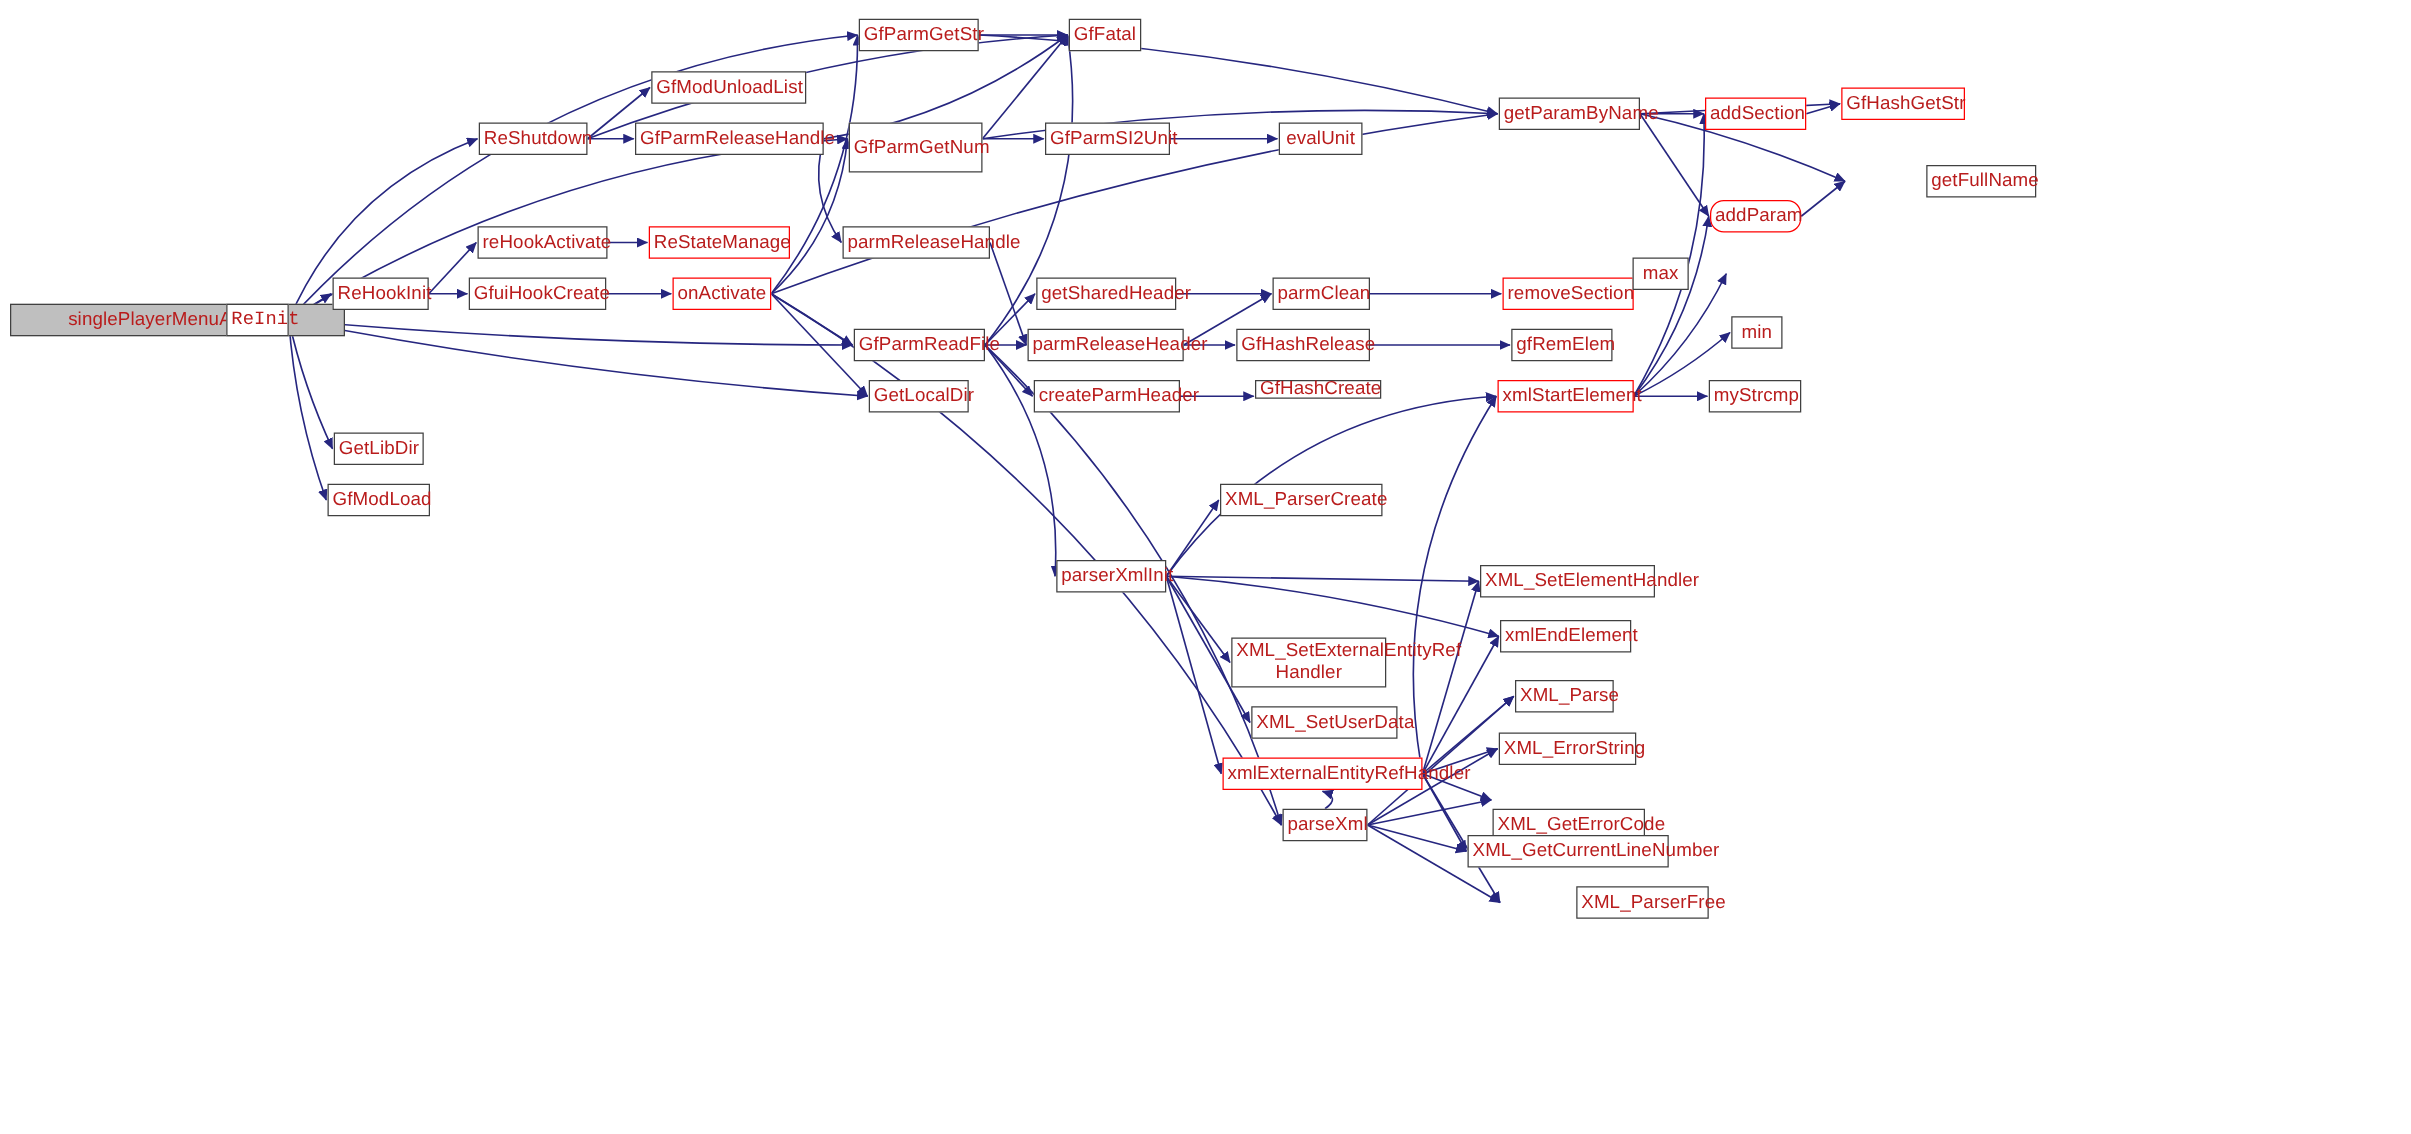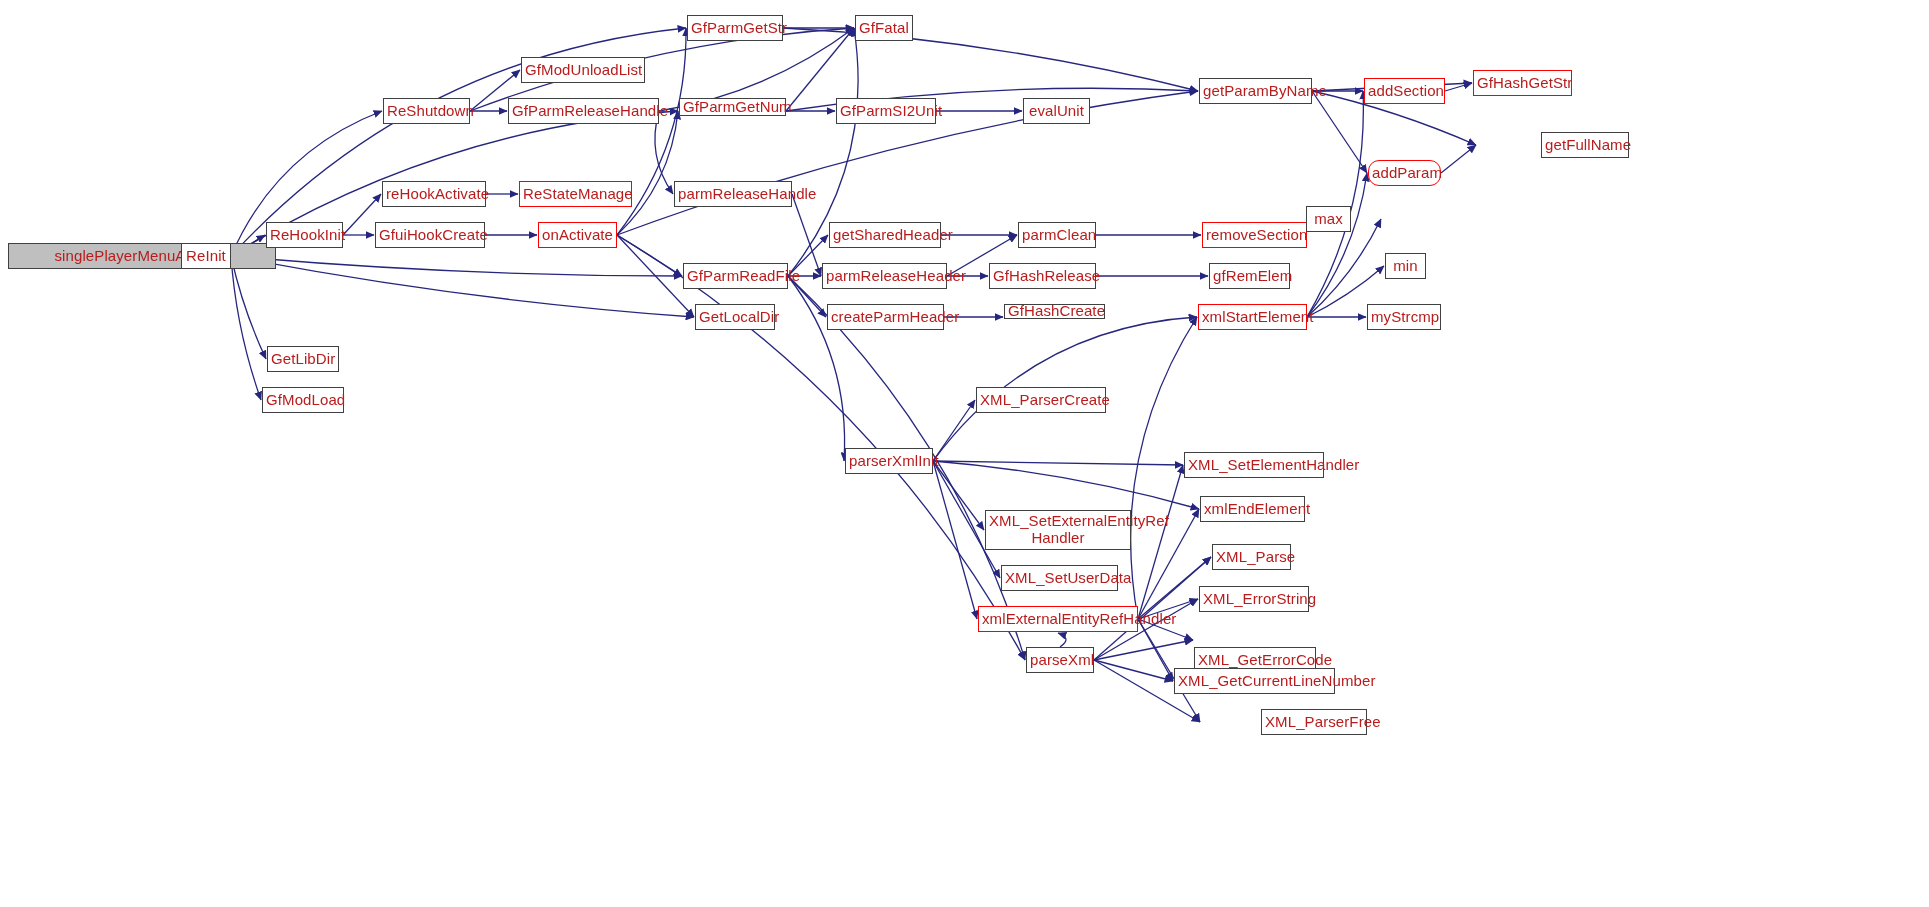--- a/index.html
+++ b/index.html
@@ -142,34 +142,34 @@
         <path d="M1094,660 L1211,557" fill="none" stroke="#26267f" stroke-width="1.3" marker-end="url(#arrow)"></path>
         <path d="M1094,660 L1198,599" fill="none" stroke="#26267f" stroke-width="1.3" marker-end="url(#arrow)"></path>
         <path d="M1094,660 L1193,640" fill="none" stroke="#26267f" stroke-width="1.3" marker-end="url(#arrow)"></path>
         <path d="M1094,660 L1173,681" fill="none" stroke="#26267f" stroke-width="1.3" marker-end="url(#arrow)"></path>
         <path d="M1094,660 L1200,722" fill="none" stroke="#26267f" stroke-width="1.3" marker-end="url(#arrow)"></path>
         <path d="M1060,647 Q1072.9,638.0 1058,633" fill="none" stroke="#26267f" stroke-width="1.3" marker-end="url(#arrow)"></path>
       </g>
   </svg>
   <div id="node-layer">
       <div class="node root" style="left: 8px; top: 243px; width: 268px; height: 26px;"><span class="node-label">singlePlayerMenuActivate</span></div>
-      <div class="node" style="left: 181px; top: 243px; width: 50px; height: 26px;"><span class="node-label">ReInit</span></div>
+      <div class="node" style="left: 181px; top: 243px; width: 50px; height: 26px; font-family: Liberation Mono, monospace;"><span class="node-label">ReInit</span></div>
       <div class="node" style="left: 383px; top: 98px; width: 87px; height: 26px;"><span class="node-label">ReShutdown</span></div>
       <div class="node" style="left: 266px; top: 222px; width: 77px; height: 26px;"><span class="node-label">ReHookInit</span></div>
       <div class="node" style="left: 267px; top: 346px; width: 72px; height: 26px;"><span class="node-label">GetLibDir</span></div>
       <div class="node" style="left: 262px; top: 387px; width: 82px; height: 26px;"><span class="node-label">GfModLoad</span></div>
       <div class="node" style="left: 382px; top: 181px; width: 104px; height: 26px;"><span class="node-label">reHookActivate</span></div>
       <div class="node" style="left: 375px; top: 222px; width: 110px; height: 26px;"><span class="node-label">GfuiHookCreate</span></div>
       <div class="node" style="left: 521px; top: 57px; width: 124px; height: 26px;"><span class="node-label">GfModUnloadList</span></div>
       <div class="node" style="left: 508px; top: 98px; width: 151px; height: 26px;"><span class="node-label">GfParmReleaseHandle</span></div>
       <div class="node red" style="left: 519px; top: 181px; width: 113px; height: 26px;"><span class="node-label">ReStateManage</span></div>
       <div class="node red" style="left: 538px; top: 222px; width: 79px; height: 26px;"><span class="node-label">onActivate</span></div>
       <div class="node" style="left: 687px; top: 15px; width: 96px; height: 26px;"><span class="node-label">GfParmGetStr</span></div>
       <div class="node" style="left: 855px; top: 15px; width: 58px; height: 26px;"><span class="node-label">GfFatal</span></div>
-      <div class="node" style="left: 679px; top: 98px; width: 107px; height: 18px; align-items: center;"><span class="node-label">GfParmGetNum</span></div>
+      <div class="node" style="left: 679px; top: 98px; width: 107px; height: 40px; align-items: center;"><span class="node-label">GfParmGetNum</span></div>
       <div class="node" style="left: 836px; top: 98px; width: 100px; height: 26px;"><span class="node-label">GfParmSI2Unit</span></div>
       <div class="node" style="left: 1023px; top: 98px; width: 67px; height: 26px;"><span class="node-label">evalUnit</span></div>
       <div class="node" style="left: 674px; top: 181px; width: 118px; height: 26px;"><span class="node-label">parmReleaseHandle</span></div>
       <div class="node" style="left: 683px; top: 263px; width: 105px; height: 26px;"><span class="node-label">GfParmReadFile</span></div>
       <div class="node" style="left: 695px; top: 304px; width: 80px; height: 26px;"><span class="node-label">GetLocalDir</span></div>
       <div class="node" style="left: 829px; top: 222px; width: 112px; height: 26px;"><span class="node-label">getSharedHeader</span></div>
       <div class="node" style="left: 822px; top: 263px; width: 125px; height: 26px;"><span class="node-label">parmReleaseHeader</span></div>
       <div class="node" style="left: 827px; top: 304px; width: 117px; height: 26px;"><span class="node-label">createParmHeader</span></div>
       <div class="node" style="left: 1018px; top: 222px; width: 78px; height: 26px;"><span class="node-label">parmClean</span></div>
       <div class="node" style="left: 989px; top: 263px; width: 107px; height: 26px;"><span class="node-label">GfHashRelease</span></div>
@@ -180,21 +180,21 @@
       <div class="node red" style="left: 1198px; top: 304px; width: 109px; height: 26px;"><span class="node-label">xmlStartElement</span></div>
       <div class="node red" style="left: 1364px; top: 78px; width: 81px; height: 26px;"><span class="node-label">addSection</span></div>
       <div class="node red" style="left: 1368px; top: 160px; width: 73px; height: 26px; border-radius: 11px;"><span class="node-label">addParam</span></div>
       <div class="node" style="left: 1306px; top: 206px; width: 45px; height: 26px;"><span class="node-label">max</span></div>
       <div class="node" style="left: 1385px; top: 253px; width: 41px; height: 26px;"><span class="node-label">min</span></div>
       <div class="node" style="left: 1367px; top: 304px; width: 74px; height: 26px;"><span class="node-label">myStrcmp</span></div>
       <div class="node red" style="left: 1473px; top: 70px; width: 99px; height: 26px;"><span class="node-label">GfHashGetStr</span></div>
       <div class="node" style="left: 1541px; top: 132px; width: 88px; height: 26px;"><span class="node-label">getFullName</span></div>
       <div class="node" style="left: 845px; top: 448px; width: 88px; height: 26px;"><span class="node-label">parserXmlInit</span></div>
       <div class="node" style="left: 976px; top: 387px; width: 130px; height: 26px;"><span class="node-label">XML_ParserCreate</span></div>
-      <div class="node" style="left: 985px; top: 510px; width: 146px; height: 40px;"><span class="node-label">XML_SetExternalEntityRef
+      <div class="node" style="left: 985px; top: 510px; width: 124px; height: 40px;"><span class="node-label">XML_SetExternalEntityRef
 Handler</span></div>
       <div class="node" style="left: 1001px; top: 565px; width: 117px; height: 26px;"><span class="node-label">XML_SetUserData</span></div>
       <div class="node red" style="left: 978px; top: 606px; width: 160px; height: 26px;"><span class="node-label">xmlExternalEntityRefHandler</span></div>
       <div class="node" style="left: 1026px; top: 647px; width: 68px; height: 26px;"><span class="node-label">parseXml</span></div>
       <div class="node" style="left: 1184px; top: 452px; width: 140px; height: 26px;"><span class="node-label">XML_SetElementHandler</span></div>
       <div class="node" style="left: 1200px; top: 496px; width: 105px; height: 26px;"><span class="node-label">xmlEndElement</span></div>
       <div class="node" style="left: 1212px; top: 544px; width: 79px; height: 26px;"><span class="node-label">XML_Parse</span></div>
       <div class="node" style="left: 1199px; top: 586px; width: 110px; height: 26px;"><span class="node-label">XML_ErrorString</span></div>
       <div class="node" style="left: 1194px; top: 627px; width: 122px; height: 26px; margin-top: 20px;"><span class="node-label">XML_GetErrorCode</span></div>
       <div class="node" style="left: 1174px; top: 668px; width: 161px; height: 26px;"><span class="node-label">XML_GetCurrentLineNumber</span></div>

